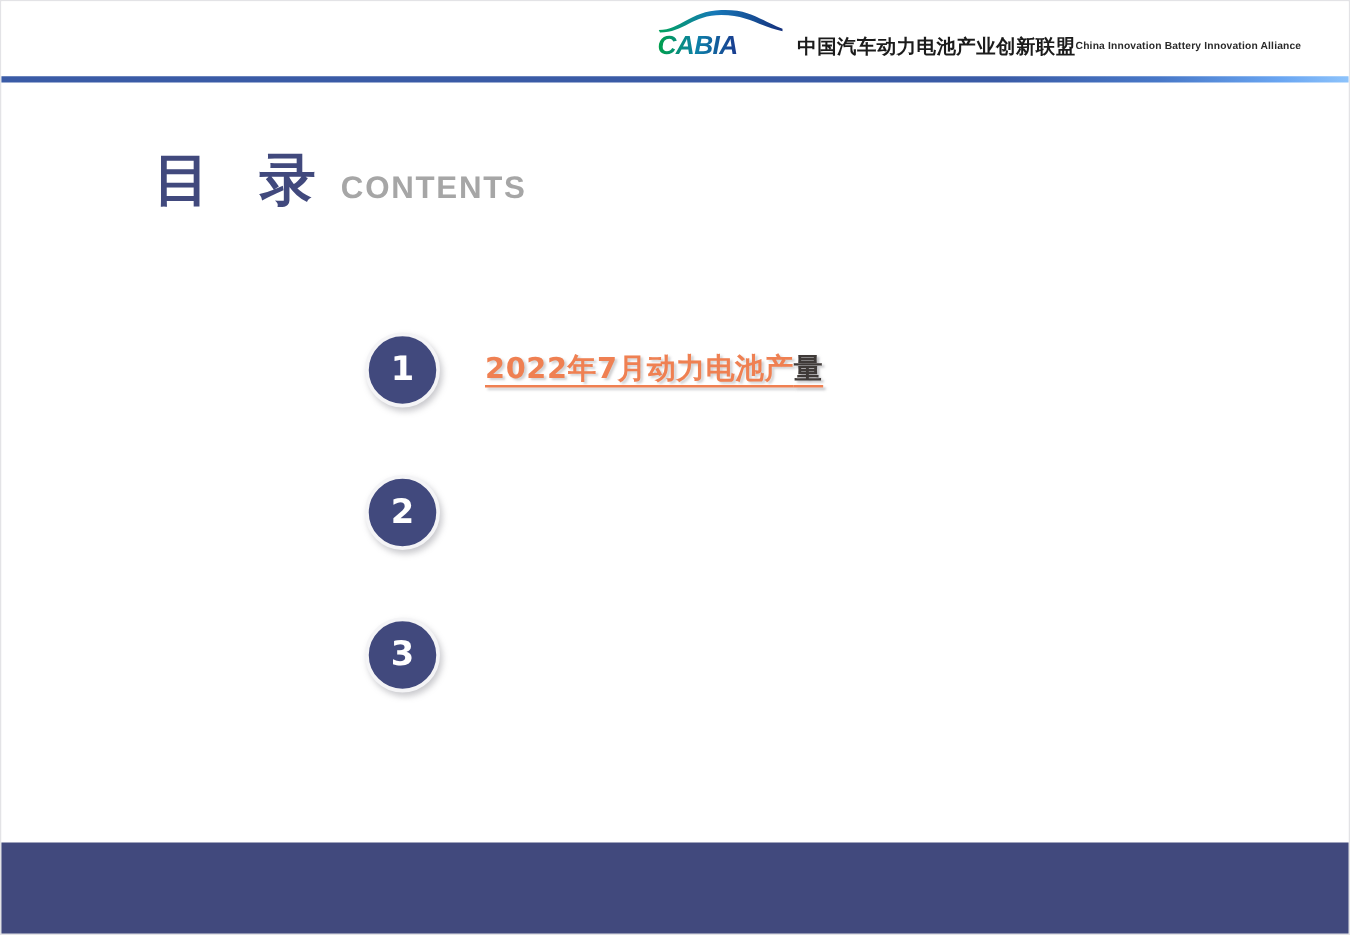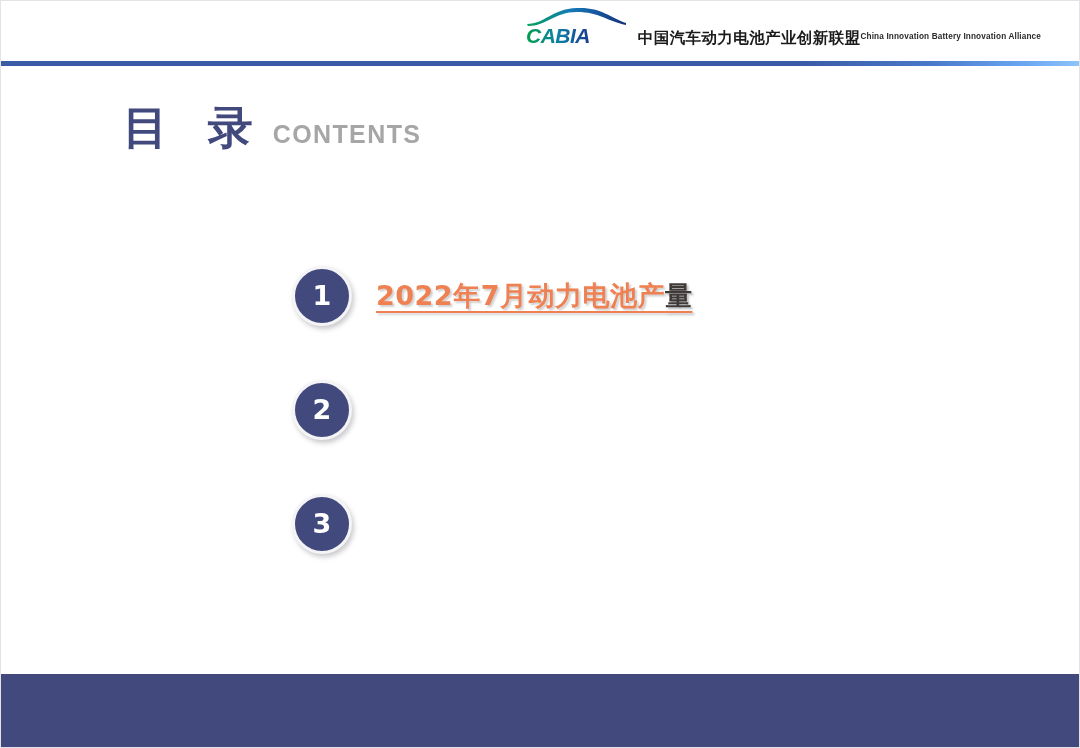--- a/index.html
+++ b/index.html
@@ -79,21 +79,21 @@
         #3a5ba6 74%,
         #4878c8 86%,
         #6aa6f2 95%,
         #8dc3fb 100%);
   }
 
   
   #title-block {
     position: absolute;
     left: 122px;
-    top: 104px;
+    top: 120px;
     display: flex;
     align-items: flex-end;
     gap: 12px;
   }
   #title-cn {
     font-family: "DejaVu Sans", "Liberation Sans", sans-serif;
     font-size: 45px;
     font-weight: bold;
     color: #41497d;
     letter-spacing: 12px;
@@ -145,25 +145,25 @@
     font-size: 27px;
     font-weight: bold;
     color: #ffffff;
     line-height: 1;
     position: relative;
     top: -1px;
   }
 
   .item-label {
     font-family: "DejaVu Sans", "Liberation Sans", sans-serif;
-    font-size: 27px;
+    font-size: 23px;
     font-weight: bold;
     line-height: 1.1;
     white-space: nowrap;
-    margin-left: 24px;
+    margin-left: 36px;
     letter-spacing: 0.5px;
   }
 
   .item-label.inactive {
     color: #000000;
     text-shadow: 2px 2px 2px rgba(130,130,135,0.55);
   }
 
   .item-label.active {
     color: #ef8052;

